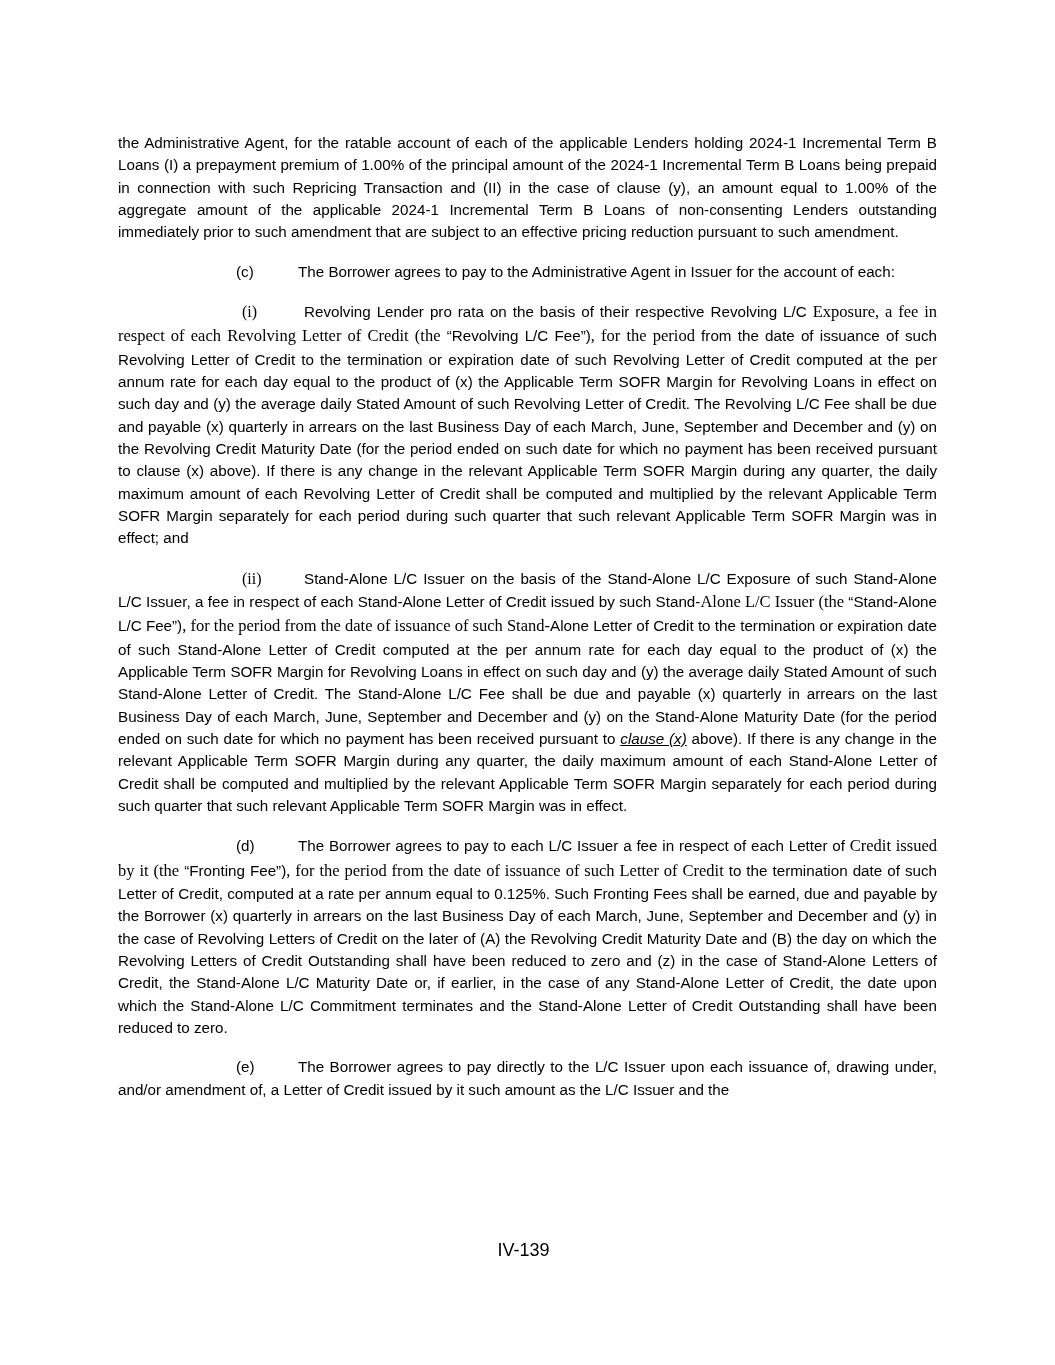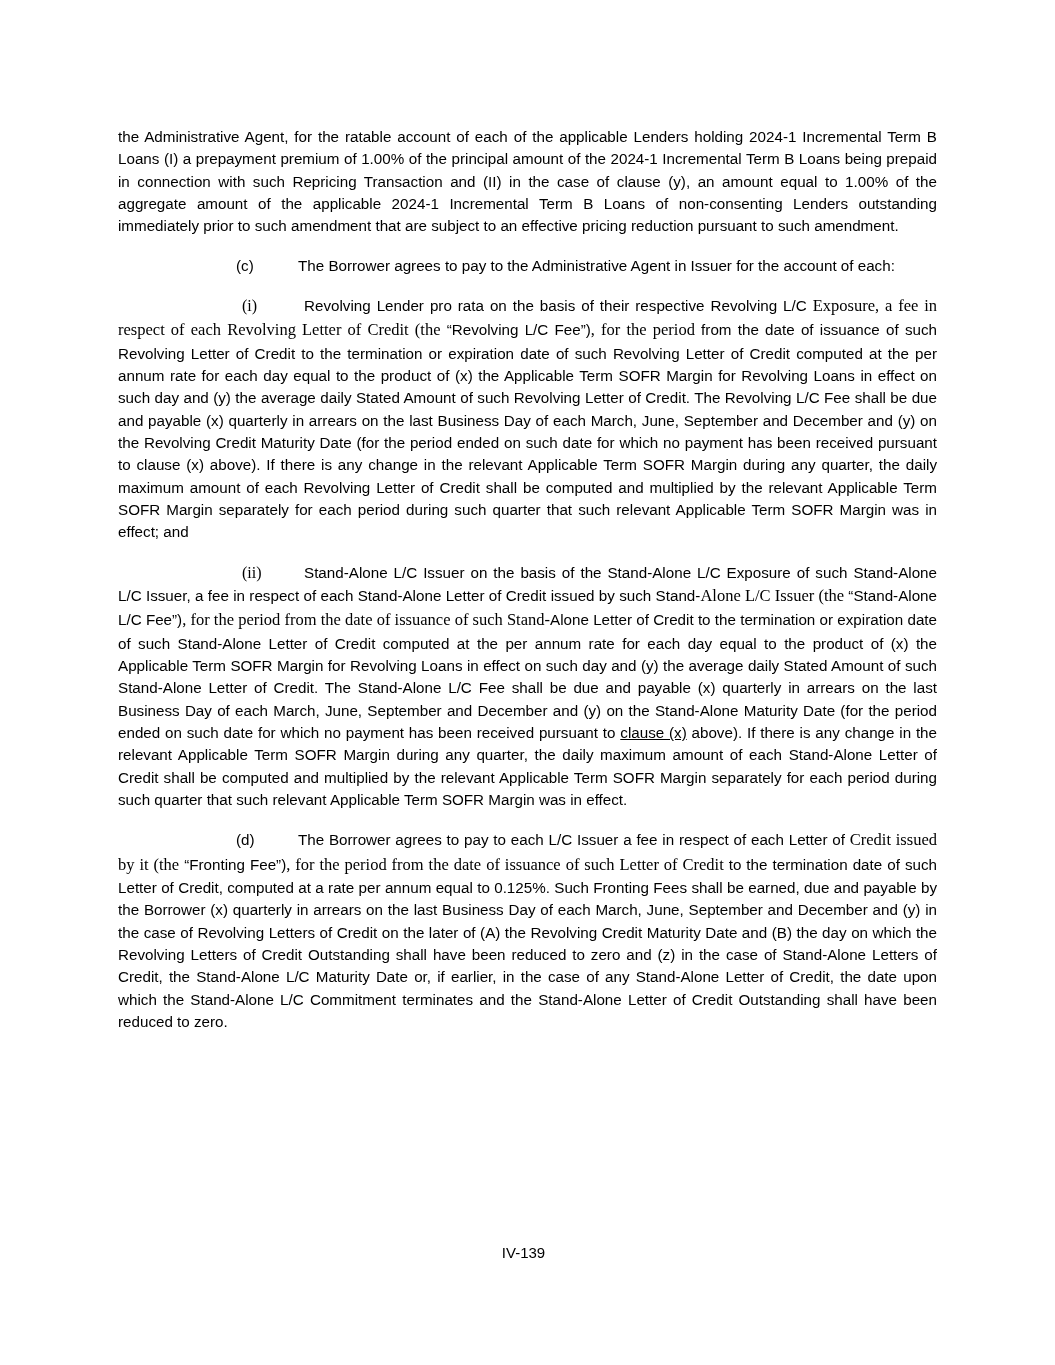--- a/index.html
+++ b/index.html
@@ -20,21 +20,21 @@
     box-sizing: border-box;
     padding: 118px 118px 0 118px;
   }
   .body-text {
     font-size: 15.2px;
     line-height: 1.47;
     text-align: justify;
     text-justify: inter-word;
   }
   .para {
-    margin: 8px 0 17px 0;
+    margin: 14px 0 17px 0;
     text-align: justify;
   }
   .indent-marker {
     display: inline-block;
     width: 118px;
   }
   .indent-marker.wide {
     width: 124px;
   }
   .lbl {
@@ -45,46 +45,48 @@
     min-width: 62px;
     font-family: "Liberation Serif", serif;
     font-size: 16px;
   }
   .serif {
     font-family: "Liberation Serif", serif;
     font-size: 16.5px;
   }
   .u {
     text-decoration: underline;
+    font-style: italic;
   }
   .footer {
     position: absolute;
     left: 0;
     right: 8px;
     bottom: 104px;
     text-align: center;
-    font-size: 15px;
+    font-size: 18px;
     font-family: "Liberation Sans", sans-serif;
   }
 </style>
 </head>
 <body>
 
 <div class="page">
 
   <div class="body-text">
 
     <p class="para"><span>the Administrative Agent, for the ratable account of each of the applicable Lenders holding 2024-1 Incremental Term B Loans (I) a prepayment premium of 1.00% of the principal amount of the 2024-1 Incremental Term B Loans being prepaid in connection with such Repricing Transaction and (II) in the case of clause (y), an amount equal to 1.00% of the aggregate amount of the applicable 2024-1 Incremental Term B Loans of non-consenting Lenders outstanding immediately prior to such amendment that are subject to an effective pricing reduction pursuant to such amendment.</span></p>
 
     <p class="para"><span class="indent-marker"></span><span class="lbl">(c)</span><span>The Borrower agrees to pay to the Administrative Agent in Issuer for the account of each:</span></p>
 
     <p class="para"><span class="indent-marker wide"></span><span class="lbl roman">(i)</span><span>Revolving Lender pro rata on the basis of their respective Revolving L/C </span><span class="serif">Exposure, a fee in respect of each Revolving Letter of Credit (the </span><span>“Revolving L/C Fee”)</span><span class="serif">, for the period </span><span>from the date of issuance of such Revolving Letter of Credit to the termination or expiration date of such Revolving Letter of Credit computed at the per annum rate for each day equal to the product of (x) the Applicable Term SOFR Margin for Revolving Loans in effect on such day and (y) the average daily Stated Amount of such Revolving Letter of Credit.  The Revolving L/C Fee shall be due and payable (x) quarterly in arrears on the last Business Day of each March, June, September and December and (y) on the Revolving Credit Maturity Date (for the period ended on such date for which no payment has been received pursuant to clause (x) above).  If there is any change in the relevant Applicable Term SOFR Margin during any quarter, the daily maximum amount of each Revolving Letter of Credit shall be computed and multiplied by the relevant Applicable Term SOFR Margin separately for each period during such quarter that such relevant Applicable Term SOFR Margin was in effect; and</span></p>
 
     <p class="para"><span class="indent-marker wide"></span><span class="lbl roman">(ii)</span><span>Stand-Alone L/C Issuer on the basis of the Stand-Alone L/C Exposure of such Stand-Alone L/C Issuer, a fee in respect of each Stand-Alone Letter of Credit issued by such Stand-</span><span class="serif">Alone L/C Issuer (the </span><span>“Stand-Alone L/C Fee”)</span><span class="serif">, for the period from the date of issuance of such Stand-</span><span>Alone Letter of Credit to the termination or expiration date of such Stand-Alone Letter of Credit computed at the per annum rate for each day equal to the product of (x) the Applicable Term SOFR Margin for Revolving Loans in effect on such day and (y) the average daily Stated Amount of such Stand-Alone Letter of Credit.  The Stand-Alone L/C Fee shall be due and payable (x) quarterly in arrears on the last Business Day of each March, June, September and December and (y) on the Stand-Alone Maturity Date (for the period ended on such date for which no payment has been received pursuant to </span><span class="u">clause (x)</span><span> above). If there is any change in the relevant Applicable Term SOFR Margin during any quarter, the daily maximum amount of each Stand-Alone Letter of Credit shall be computed and multiplied by the relevant Applicable Term SOFR Margin separately for each period during such quarter that such relevant Applicable Term SOFR Margin was in effect.</span></p>
 
     <p class="para"><span class="indent-marker"></span><span class="lbl">(d)</span><span>The Borrower agrees to pay to each L/C Issuer a fee in respect of each Letter of </span><span class="serif">Credit issued by it (the </span><span>“Fronting Fee”)</span><span class="serif">, for the period from the date of issuance of such Letter of Credit </span><span>to the termination date of such Letter of Credit, computed at a rate per annum equal to 0.125%.  Such Fronting Fees shall be earned, due and payable by the Borrower (x) quarterly in arrears on the last Business Day of each March, June, September and December and (y)  in the case of Revolving Letters of Credit on the later of (A) the Revolving Credit Maturity Date and (B) the day on which the Revolving Letters of Credit Outstanding shall have been reduced to zero and (z) in the case of Stand-Alone Letters of Credit, the Stand-Alone L/C Maturity Date or, if earlier, in the case of any Stand-Alone Letter of Credit, the date upon which the Stand-Alone L/C Commitment terminates and the Stand-Alone Letter of Credit Outstanding shall have been reduced to zero.</span></p>
 
+    <p class="para"><span class="indent-marker"></span><span class="lbl">(e)</span><span>The Borrower agrees to pay directly to the L/C Issuer upon each issuance of, drawing under, and/or amendment of, a Letter of Credit issued by it such amount as the L/C Issuer and the</span></p>
 
   </div>
 
   <div class="footer">IV-139</div>
 
 </div>
 
 </body></html>

